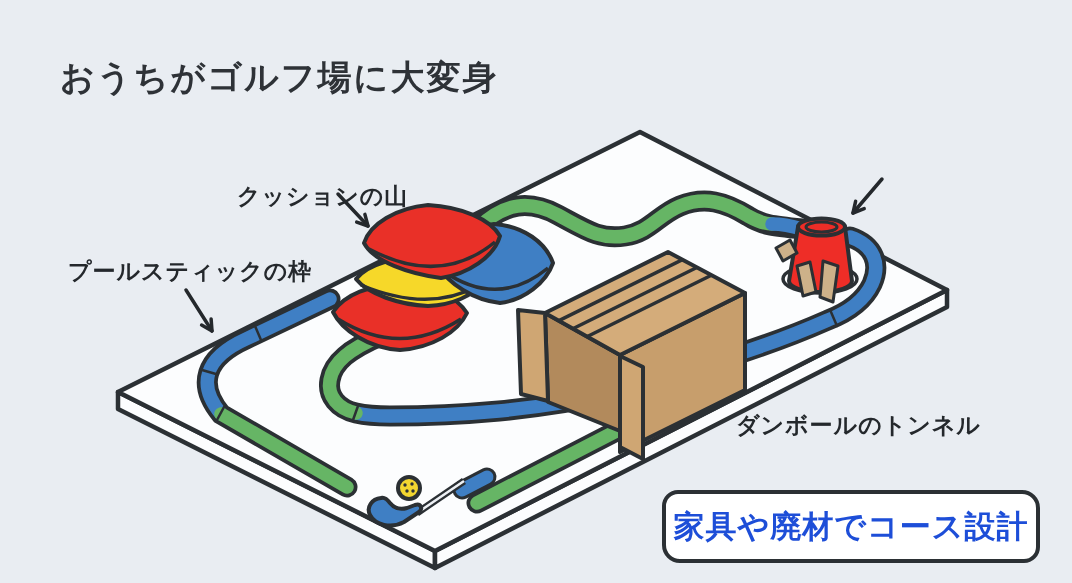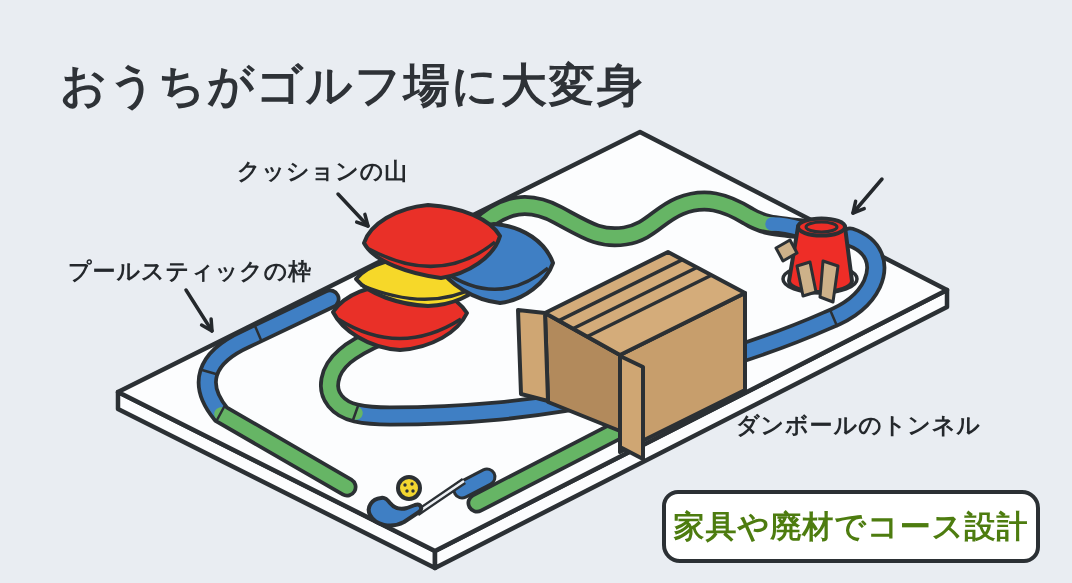--- a/index.html
+++ b/index.html
@@ -6,41 +6,41 @@
   #stage{
     position:relative;
     width:1072px;height:583px;
     background:#e9edf2;
     overflow:hidden;
     font-family:"Liberation Sans", sans-serif;
   }
   #scene-svg{position:absolute;left:0;top:0;}
   .page-title{
     position:absolute;left:60px;top:55px;
-    font-size:46px;font-weight:800;color:#2e3237;
+    font-size:34px;font-weight:800;color:#2e3237;
     letter-spacing:2px;white-space:nowrap;
   }
   .callout{
     position:absolute;
     font-size:23px;font-weight:800;color:#24282c;
     letter-spacing:1px;white-space:nowrap;
   }
-  .callout-cushion{left:237px;top:156px;}
+  .callout-cushion{left:237px;top:181px;}
   .callout-cup{left:843px;top:153px;}
   .callout-poolstick{left:68px;top:256px;text-align:right;}
   .callout-tunnel{left:736px;top:410px;}
   .badge{
     position:absolute;left:662px;top:490px;
     width:378px;height:73px;
     box-sizing:border-box;
     background:#ffffff;
     border:4px solid #2b3034;
     border-radius:16px 18px 16px 18px;
     display:flex;align-items:center;justify-content:center;
-    font-size:31px;font-weight:800;color:#4d7c0f;
+    font-size:31px;font-weight:800;color:#1d4ed8;
     letter-spacing:1px;white-space:nowrap;
   }
 </style>
 </head>
 <body>
 
 <div id="stage">
 
   <svg id="scene-svg" width="1072" height="583" viewBox="0 0 1072 583">
 

